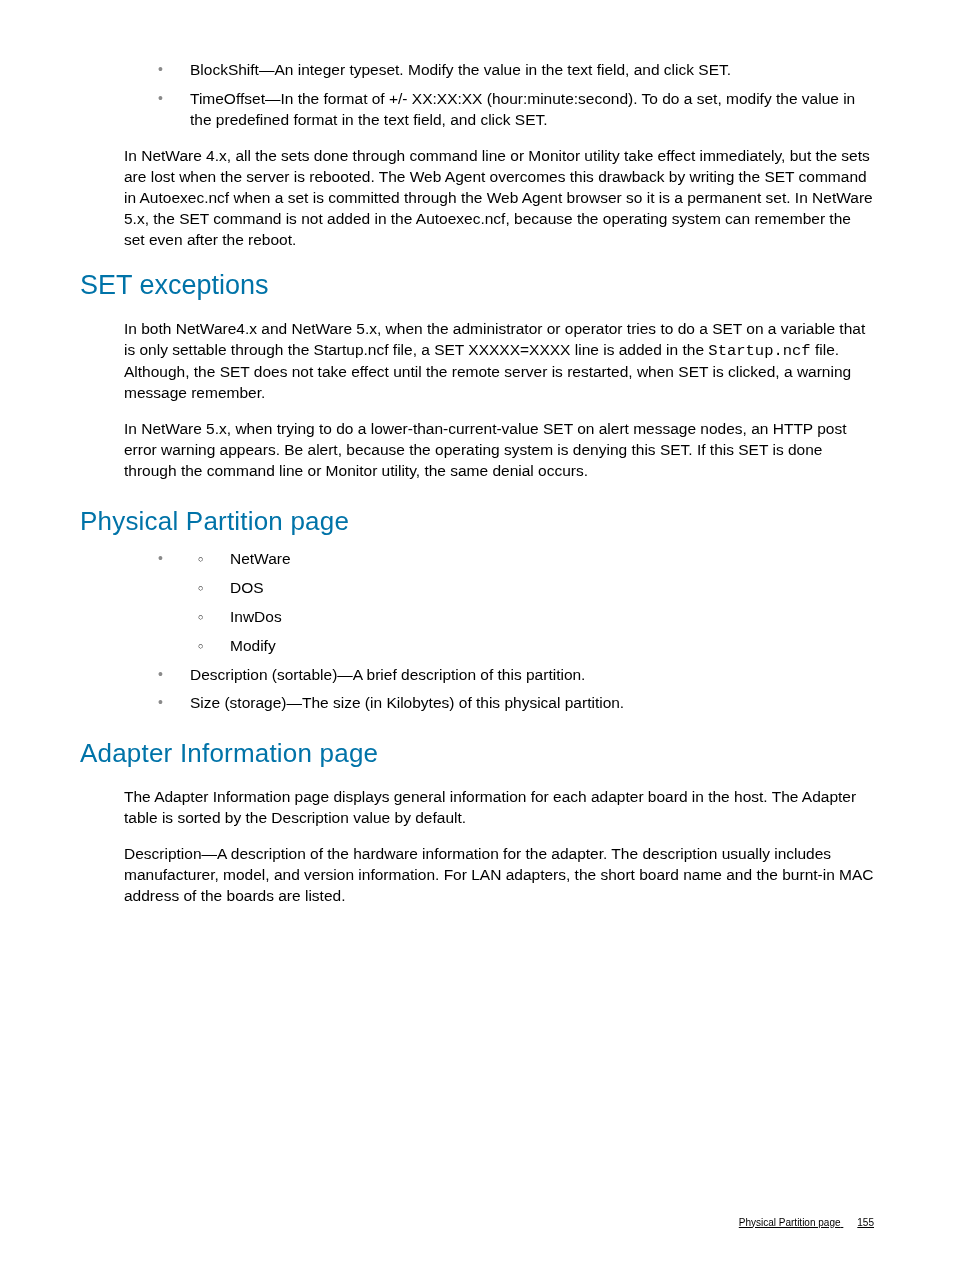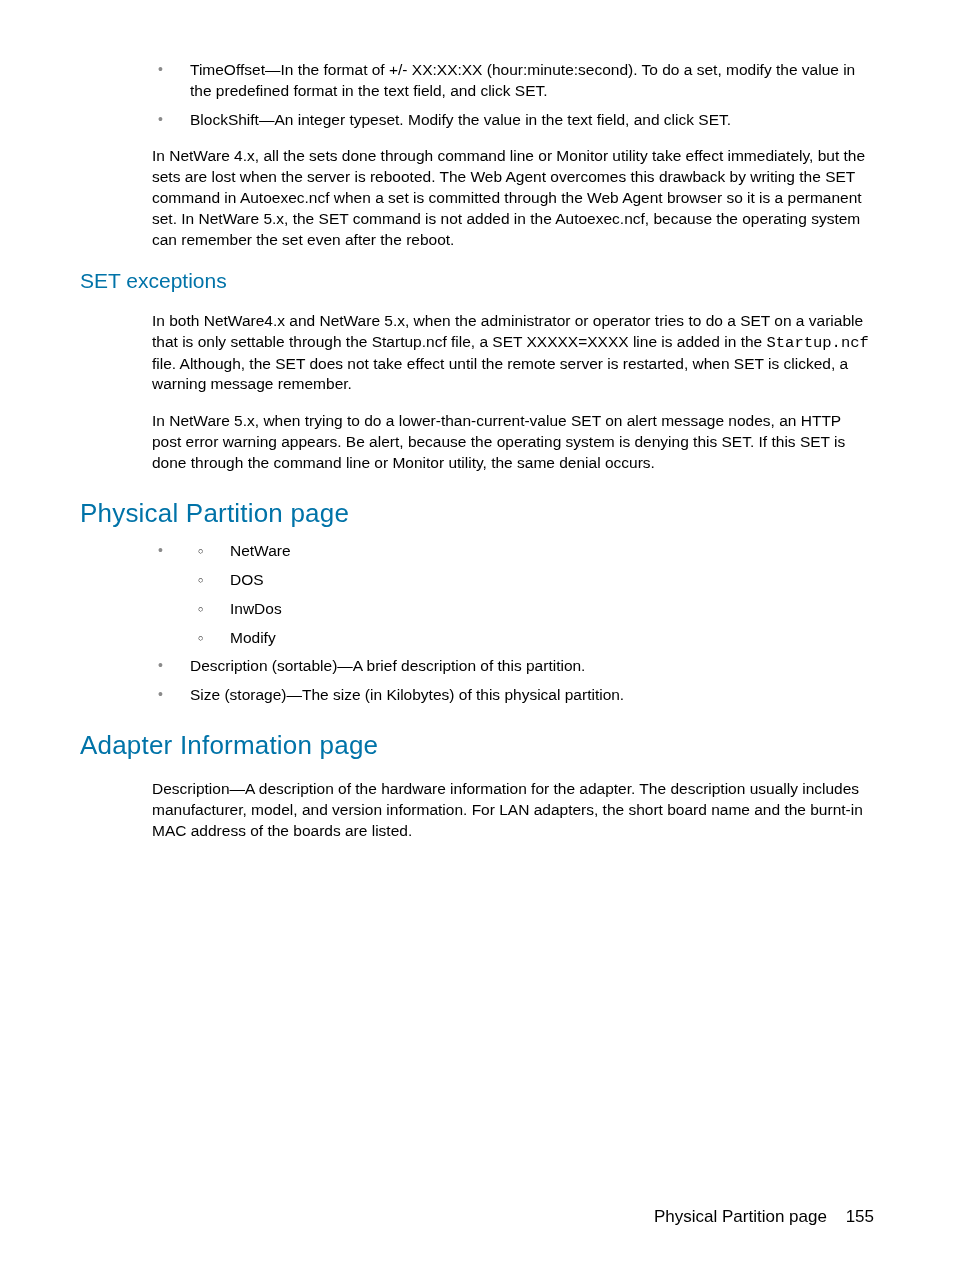--- a/index.html
+++ b/index.html
@@ -13,21 +13,21 @@
     line-height: 1.35;
   }
   .page {
     width: 954px;
     height: 1271px;
     position: relative;
     box-sizing: border-box;
     padding: 60px 80px 40px 80px;
   }
   .body-block {
-    margin-left: 72px;
+    margin-left: 44px;
     margin-bottom: 12px;
   }
   ul.bullets {
     list-style: none;
     margin: 0 0 12px 72px;
     padding: 0;
   }
   ul.bullets > li {
     position: relative;
     padding-left: 38px;
@@ -64,44 +64,45 @@
     font-weight: 400;
     color: #0073a8;
     font-size: 26px;
     margin: 22px 0 10px 0;
     letter-spacing: 0.2px;
   }
   h3.h-h3 {
     font-family: Arial, Helvetica, sans-serif;
     font-weight: 400;
     color: #0073a8;
-    font-size: 21px;
+    font-size: 27px;
     margin: 16px 0 6px 0;
   }
   .mono {
     font-family: "Courier New", Courier, monospace;
   }
   .footer {
     position: absolute;
     bottom: 42px;
     right: 80px;
-    font-size: 17px;
+    font-size: 10px;
+    text-decoration: underline;
   }
   .footer .pg { margin-left: 14px; }
   
   * { -webkit-font-smoothing: antialiased; }
 </style>
 </head>
 <body>
 
 <div class="page">
 
   <ul class="bullets">
+    <li><span>BlockShift—An integer typeset. Modify the value in the text field, and click SET.</span></li>
     <li><span>TimeOffset—In the format of +/- XX:XX:XX (hour:minute:second). To do a set, modify the value in the predefined format in the text field, and click SET.</span></li>
-    <li><span>BlockShift—An integer typeset. Modify the value in the text field, and click SET.</span></li>
   </ul>
 
   <p class="body-block">In NetWare 4.x, all the sets done through command line or Monitor utility take effect immediately, but the sets are lost when the server is rebooted. The Web Agent overcomes this drawback by writing the SET command in Autoexec.ncf when a set is committed through the Web Agent browser so it is a permanent set. In NetWare 5.x, the SET command is not added in the Autoexec.ncf, because the operating system can remember the set even after the reboot.</p>
 
   <h3 class="h-h3">SET exceptions</h3>
 
   <p class="body-block">
     <span>In both NetWare4.x and NetWare 5.x, when the administrator or operator tries to do a SET on a variable that is only settable through the Startup.ncf file, a SET XXXXX=XXXX line is added in the </span><span class="mono">Startup.ncf</span><span> file. Although, the SET does not take effect until the remote server is restarted, when SET is clicked, a warning message remember.</span>
   </p>
 
@@ -118,19 +119,20 @@
         <li><span>InwDos</span></li>
         <li><span>Modify</span></li>
       </ul>
     </li>
     <li><span>Description (sortable)—A brief description of this partition.</span></li>
     <li><span>Size (storage)—The size (in Kilobytes) of this physical partition.</span></li>
   </ul>
 
   <h2 class="h-h2">Adapter Information page</h2>
 
+  <p class="body-block">The Adapter Information page displays general information for each adapter board in the host. The Adapter table is sorted by the Description value by default.</p>
   <p class="body-block">Description—A description of the hardware information for the adapter. The description usually includes manufacturer, model, and version information. For LAN adapters, the short board name and the burnt-in MAC address of the boards are listed.</p>
 
   <div class="footer">
     <span>Physical Partition page</span>
     <span class="pg">155</span>
   </div>
 </div>
 
 </body></html>

